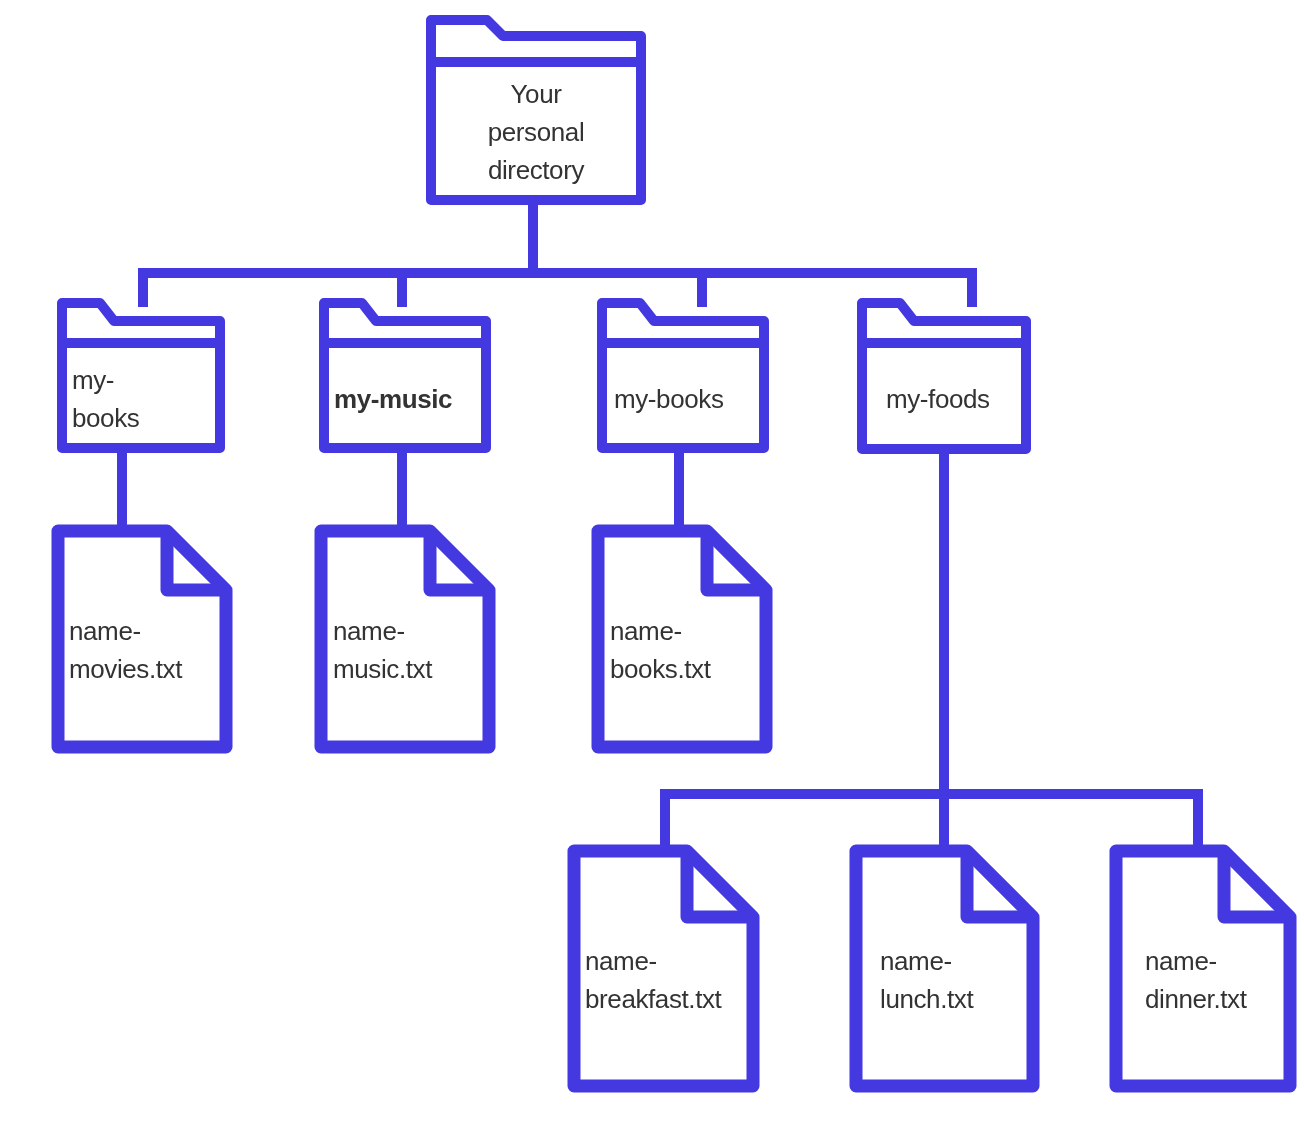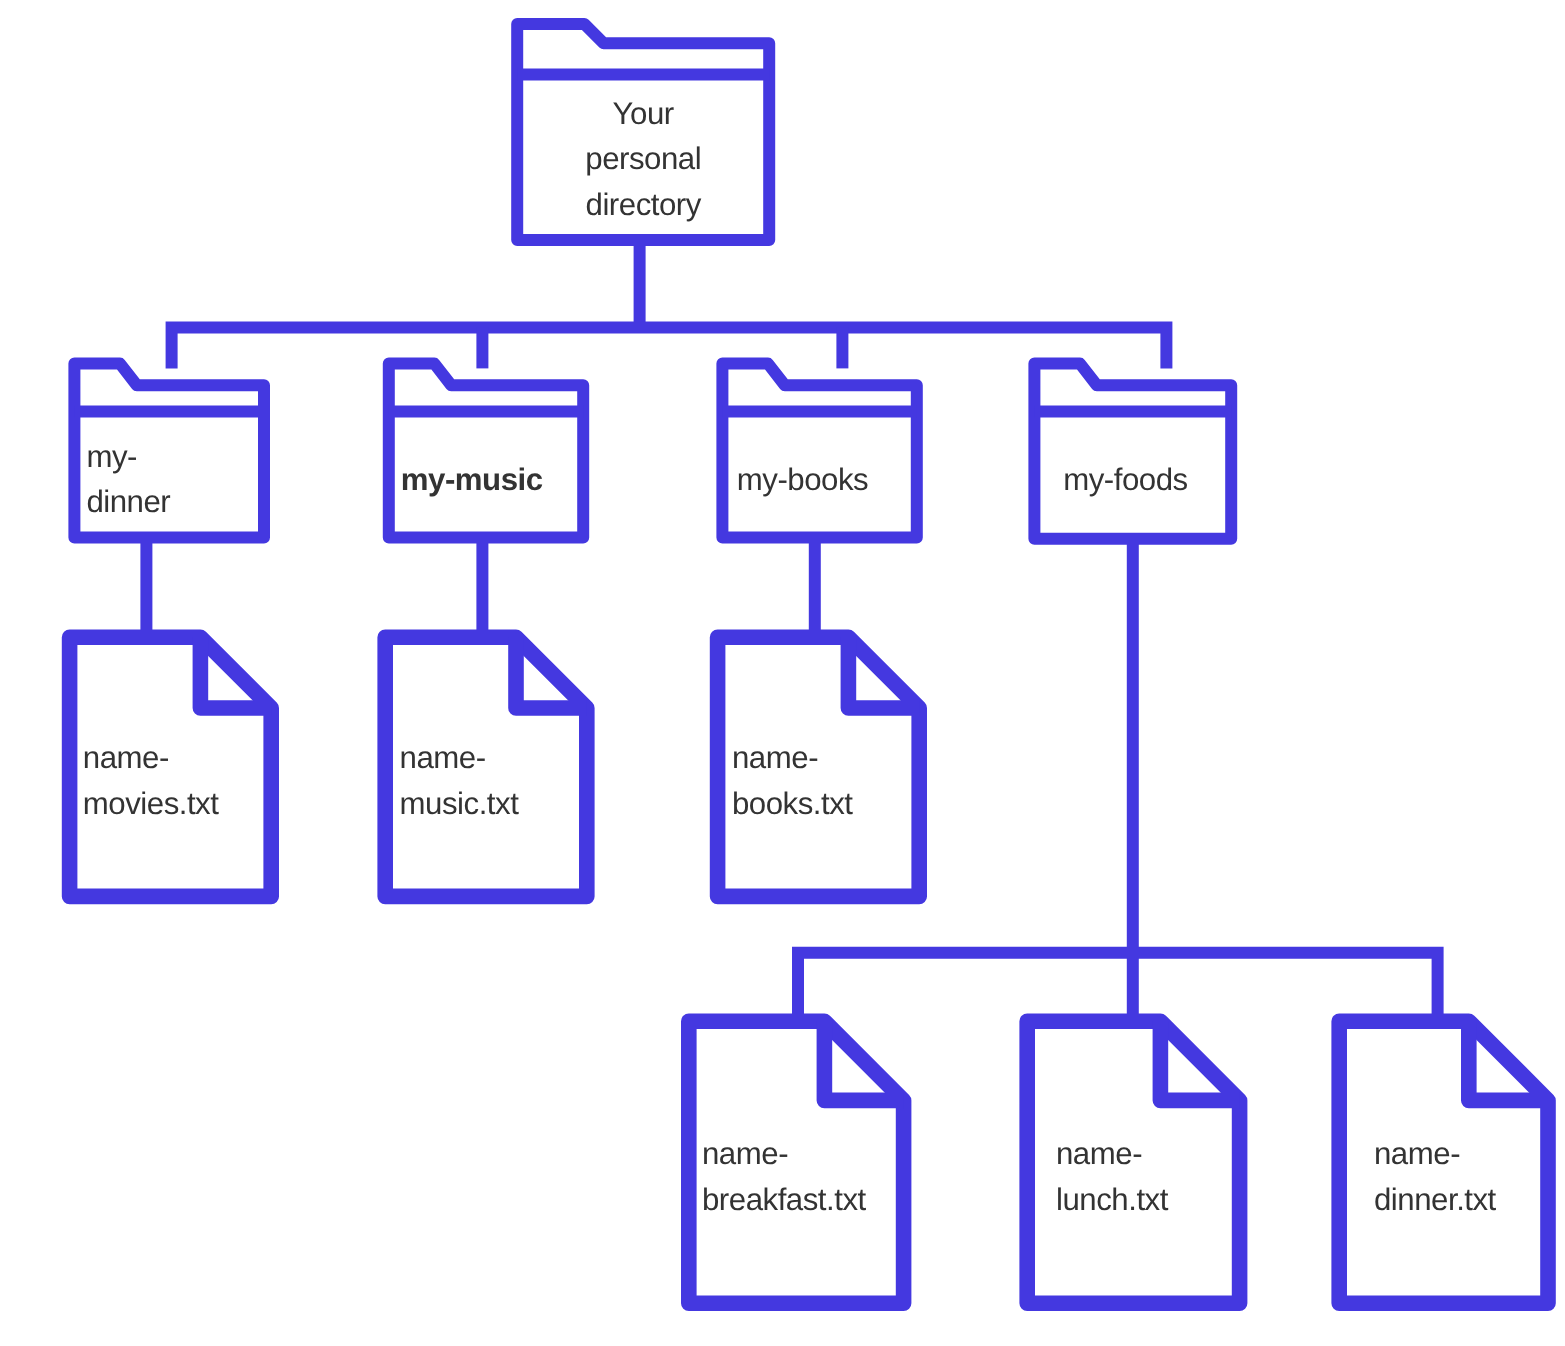--- a/index.html
+++ b/index.html
@@ -136,21 +136,21 @@
       <path class="shape file-shape" d="M 1224 851 H 1116 V 1086 H 1290 V 917 L 1224 851 Z"></path>
       <path class="shape file-shape" d="M 1224 851 V 917 H 1290"></path>
     </g>
   </svg>
 
   <div class="label center lbl-root">Your
 personal
 directory</div>
 
   <div class="label left lbl-movies">my-
-dinner</div>
+books</div>
   <div class="label left lbl-music">my-music</div>
   <div class="label left lbl-books">my-books</div>
   <div class="label left lbl-foods">my-foods</div>
 
   <div class="label left lbl-f-movies">name-
 movies.txt</div>
   <div class="label left lbl-f-music">name-
 music.txt</div>
   <div class="label left lbl-f-books">name-
 books.txt</div>

